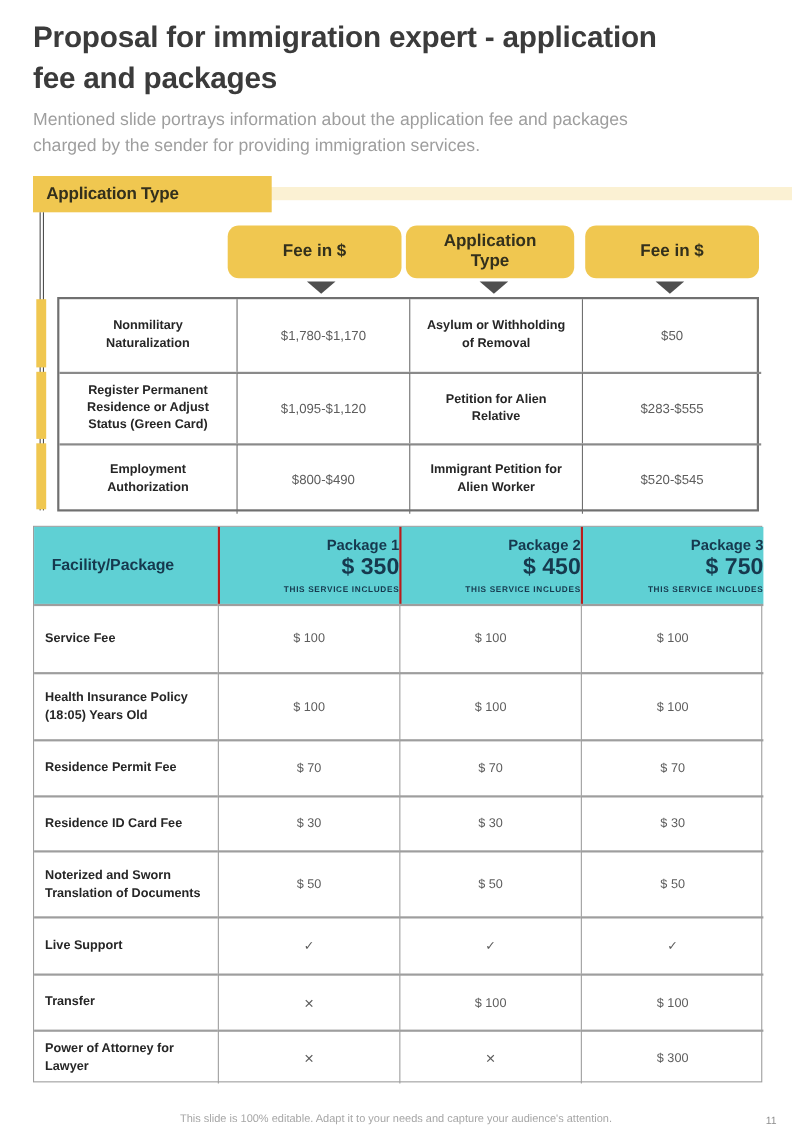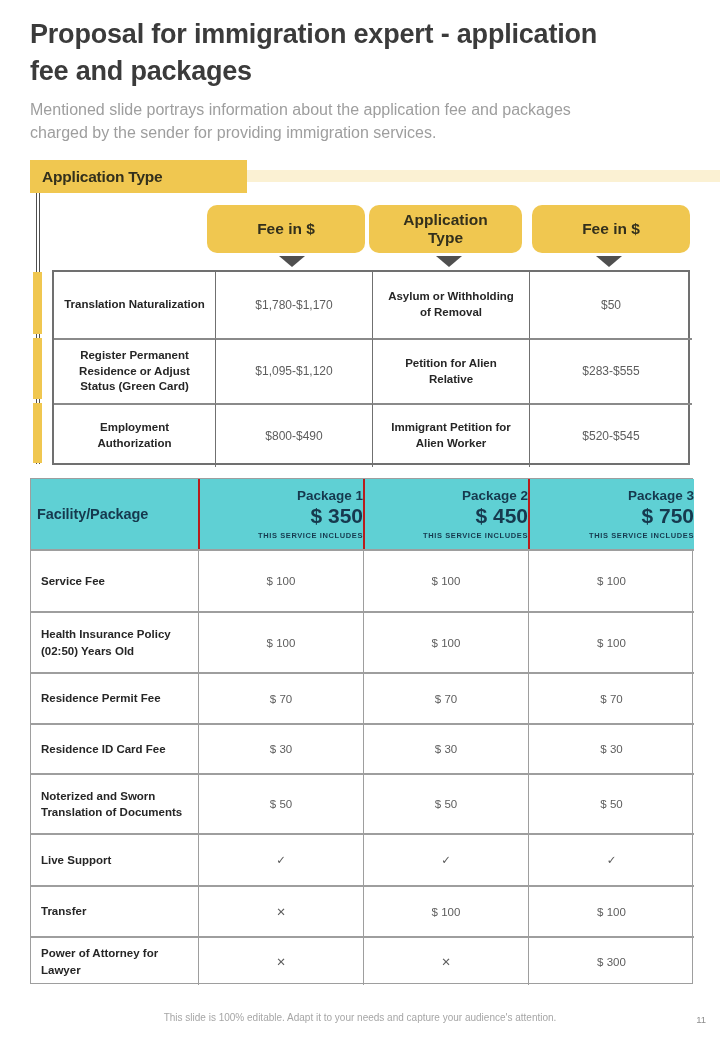--- a/index.html
+++ b/index.html
@@ -84,21 +84,21 @@
     position:absolute;left:30px;top:478px;width:663px;height:506px;
     display:grid;grid-template-columns:167px 165px 165px 166px;
     grid-template-rows:70px 62px 61px 51px 50px 60px 52px 51px 49px;
     border:1px solid var(--t2-border);
   }
   .pkg-table .hcell{
     background:var(--accent-teal);color:var(--teal-text);
     display:flex;flex-direction:column;align-items:flex-end;justify-content:center;
     text-align:center;border-left:2px solid #b91c1c;
   }
-  .pkg-table .hcell:first-child{border-left:none;align-items:flex-start;padding-left:6px;}
+  .pkg-table .hcell:first-child{border-left:none;align-items:flex-start;padding-left:16px;}
   .corner-label{font-size:14.5px;font-weight:700;letter-spacing:-0.1px;}
   .pkg-name{font-size:13.5px;font-weight:700;}
   .pkg-price{font-size:21px;font-weight:700;margin-top:1px;}
   .pkg-note{font-size:7.5px;font-weight:700;letter-spacing:0.6px;margin-top:3px;}
   .pkg-table .lcell{
     display:flex;align-items:center;padding:4px 10px 4px 10px;
     font-size:11.5px;font-weight:700;color:#262626;line-height:1.4;
     border-top:2px solid var(--t2-border);
   }
   .pkg-table .vcell{
@@ -139,21 +139,21 @@
     <span class="tab-label">Application Type</span>
   </div>
   <div class="fee-tab tab-3">
     <span class="tab-label">Fee in $</span>
   </div>
   <div class="tri tri-1"></div>
   <div class="tri tri-2"></div>
   <div class="tri tri-3"></div>
 
   <div class="fee-table">
-    <div class="cell type">Translation Naturalization</div>
+    <div class="cell type">Nonmilitary Naturalization</div>
     <div class="cell fee">$1,780-$1,170</div>
     <div class="cell type">Asylum or Withholding of Removal</div>
     <div class="cell fee">$50</div>
 
     <div class="cell type">Register Permanent Residence or Adjust Status (Green Card)</div>
     <div class="cell fee">$1,095-$1,120</div>
     <div class="cell type">Petition for Alien Relative</div>
     <div class="cell fee">$283-$555</div>
 
     <div class="cell type">Employment Authorization</div>
@@ -180,21 +180,21 @@
       <span class="pkg-name">Package 3</span>
       <span class="pkg-price">$ 750</span>
       <span class="pkg-note">THIS SERVICE INCLUDES</span>
     </div>
 
     <div class="lcell">Service Fee</div>
     <div class="vcell">$ 100</div>
     <div class="vcell">$ 100</div>
     <div class="vcell">$ 100</div>
 
-    <div class="lcell">Health Insurance Policy (02:50) Years Old</div>
+    <div class="lcell">Health Insurance Policy (18:05) Years Old</div>
     <div class="vcell">$ 100</div>
     <div class="vcell">$ 100</div>
     <div class="vcell">$ 100</div>
 
     <div class="lcell">Residence Permit Fee</div>
     <div class="vcell">$ 70</div>
     <div class="vcell">$ 70</div>
     <div class="vcell">$ 70</div>
 
     <div class="lcell">Residence ID Card Fee</div>

